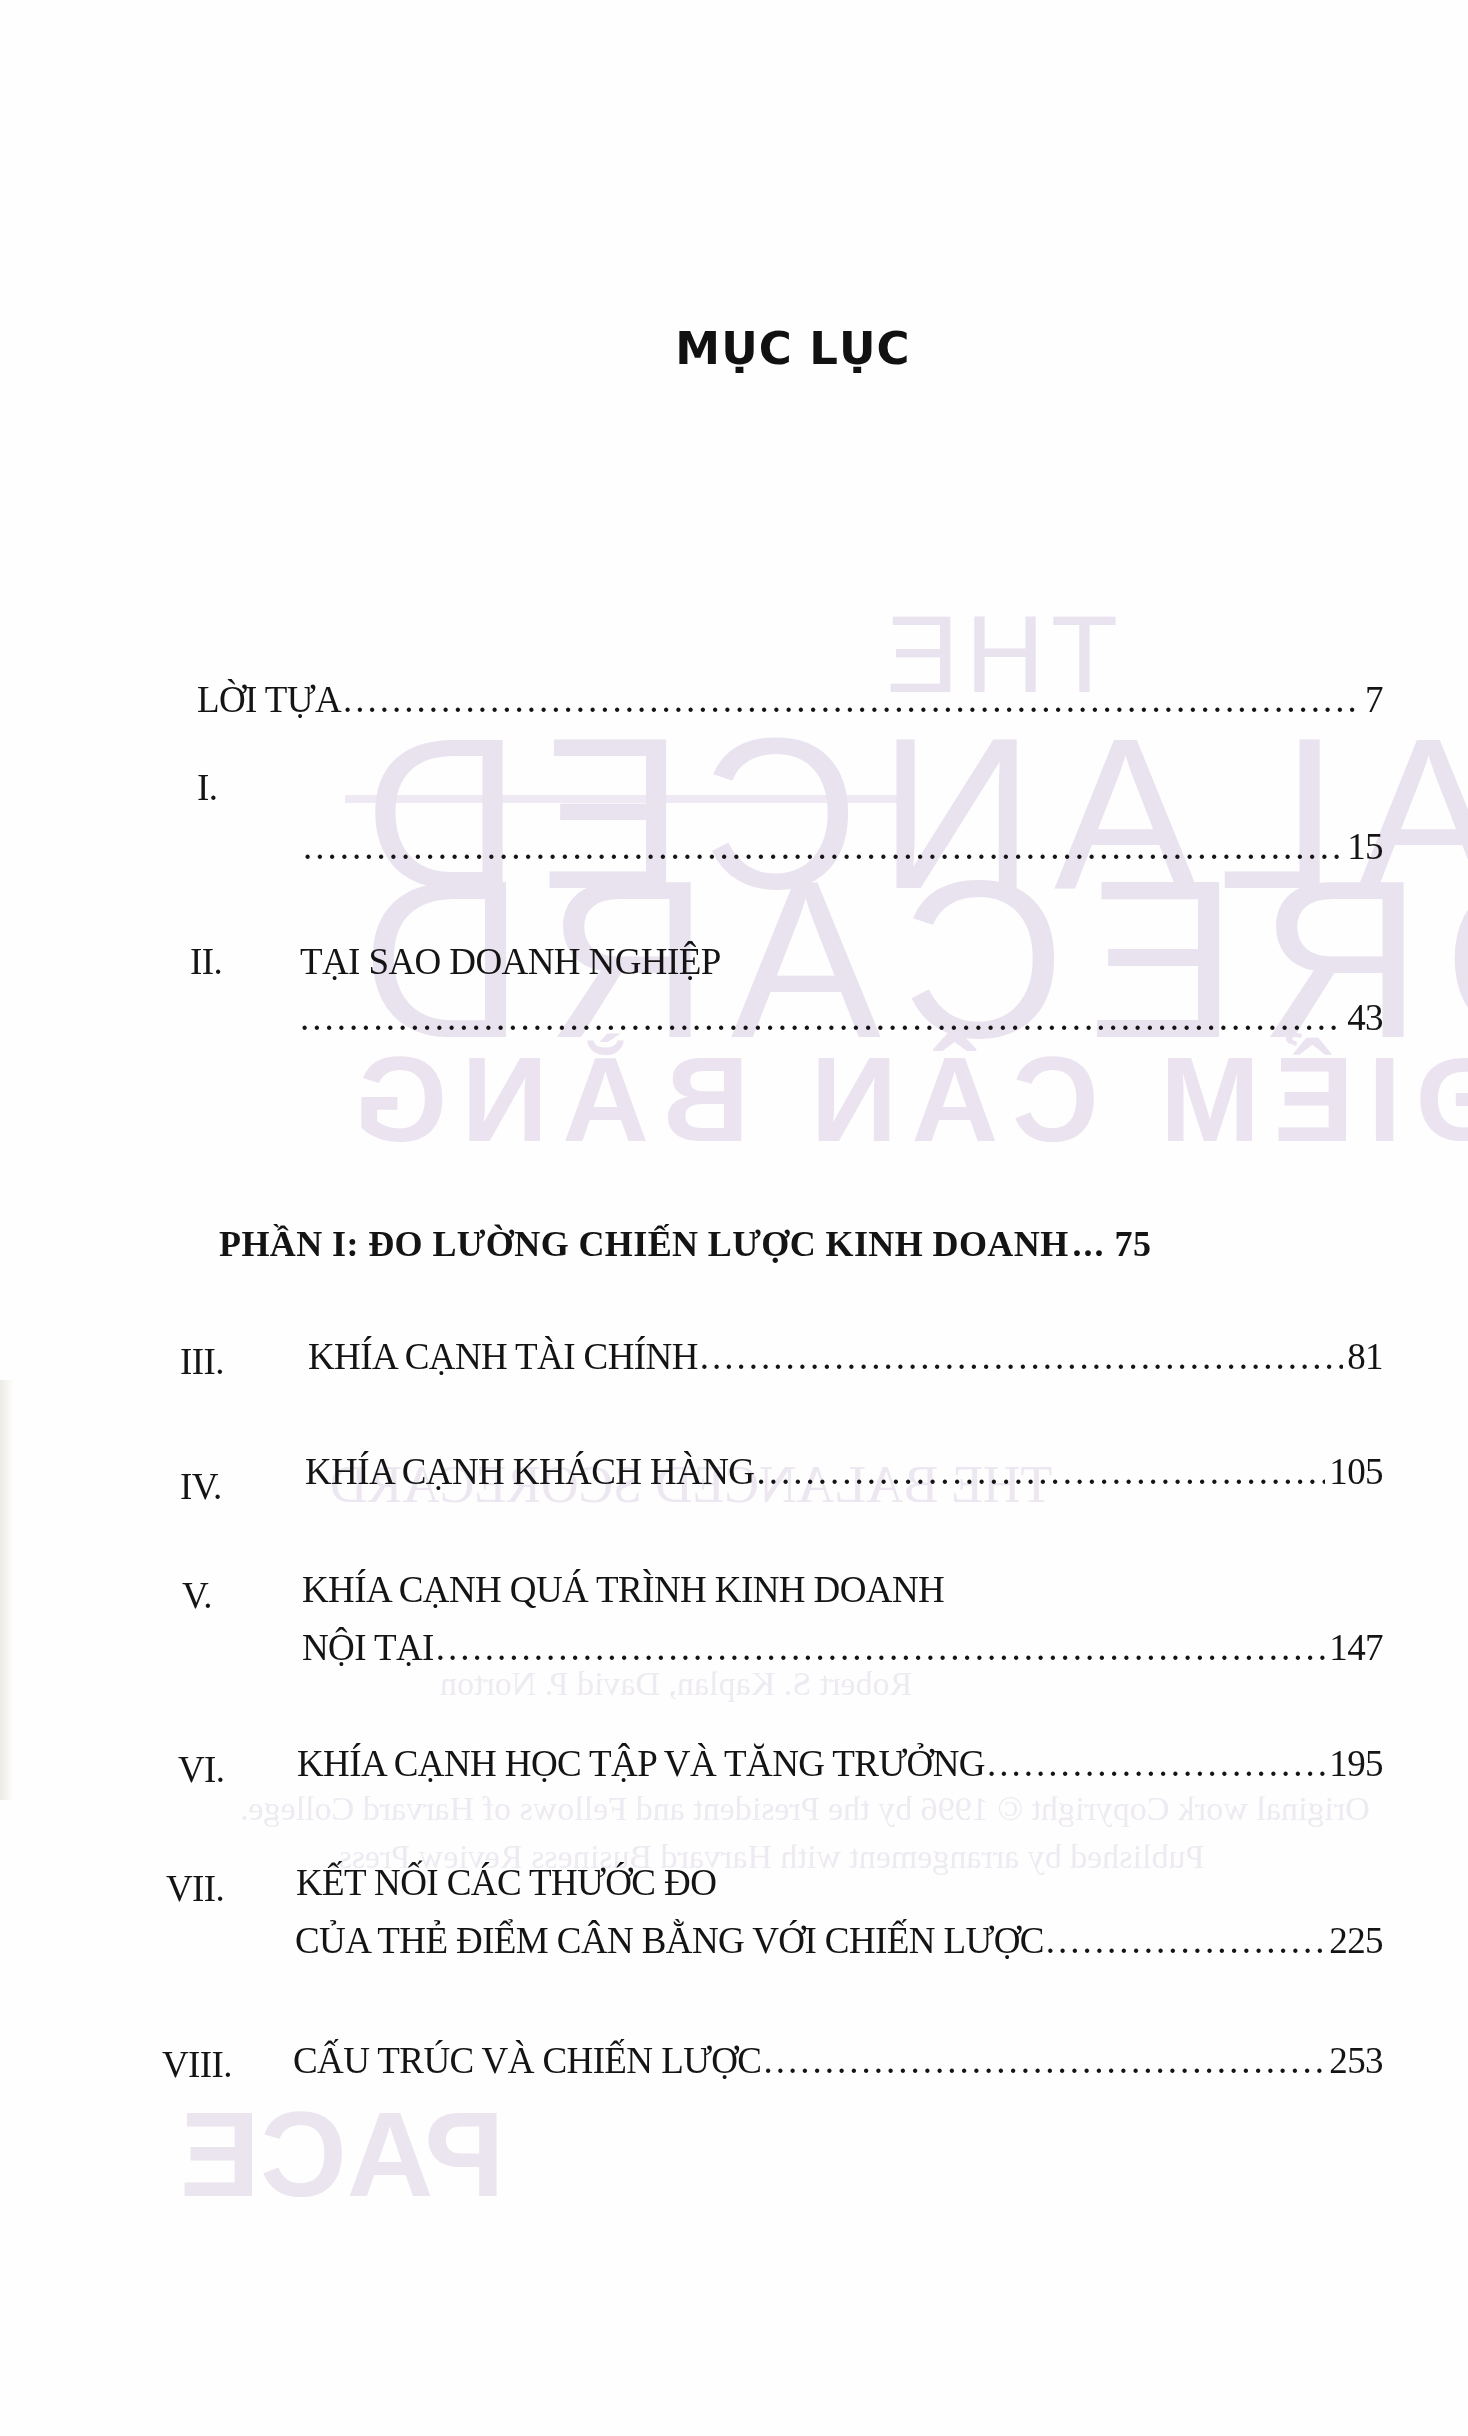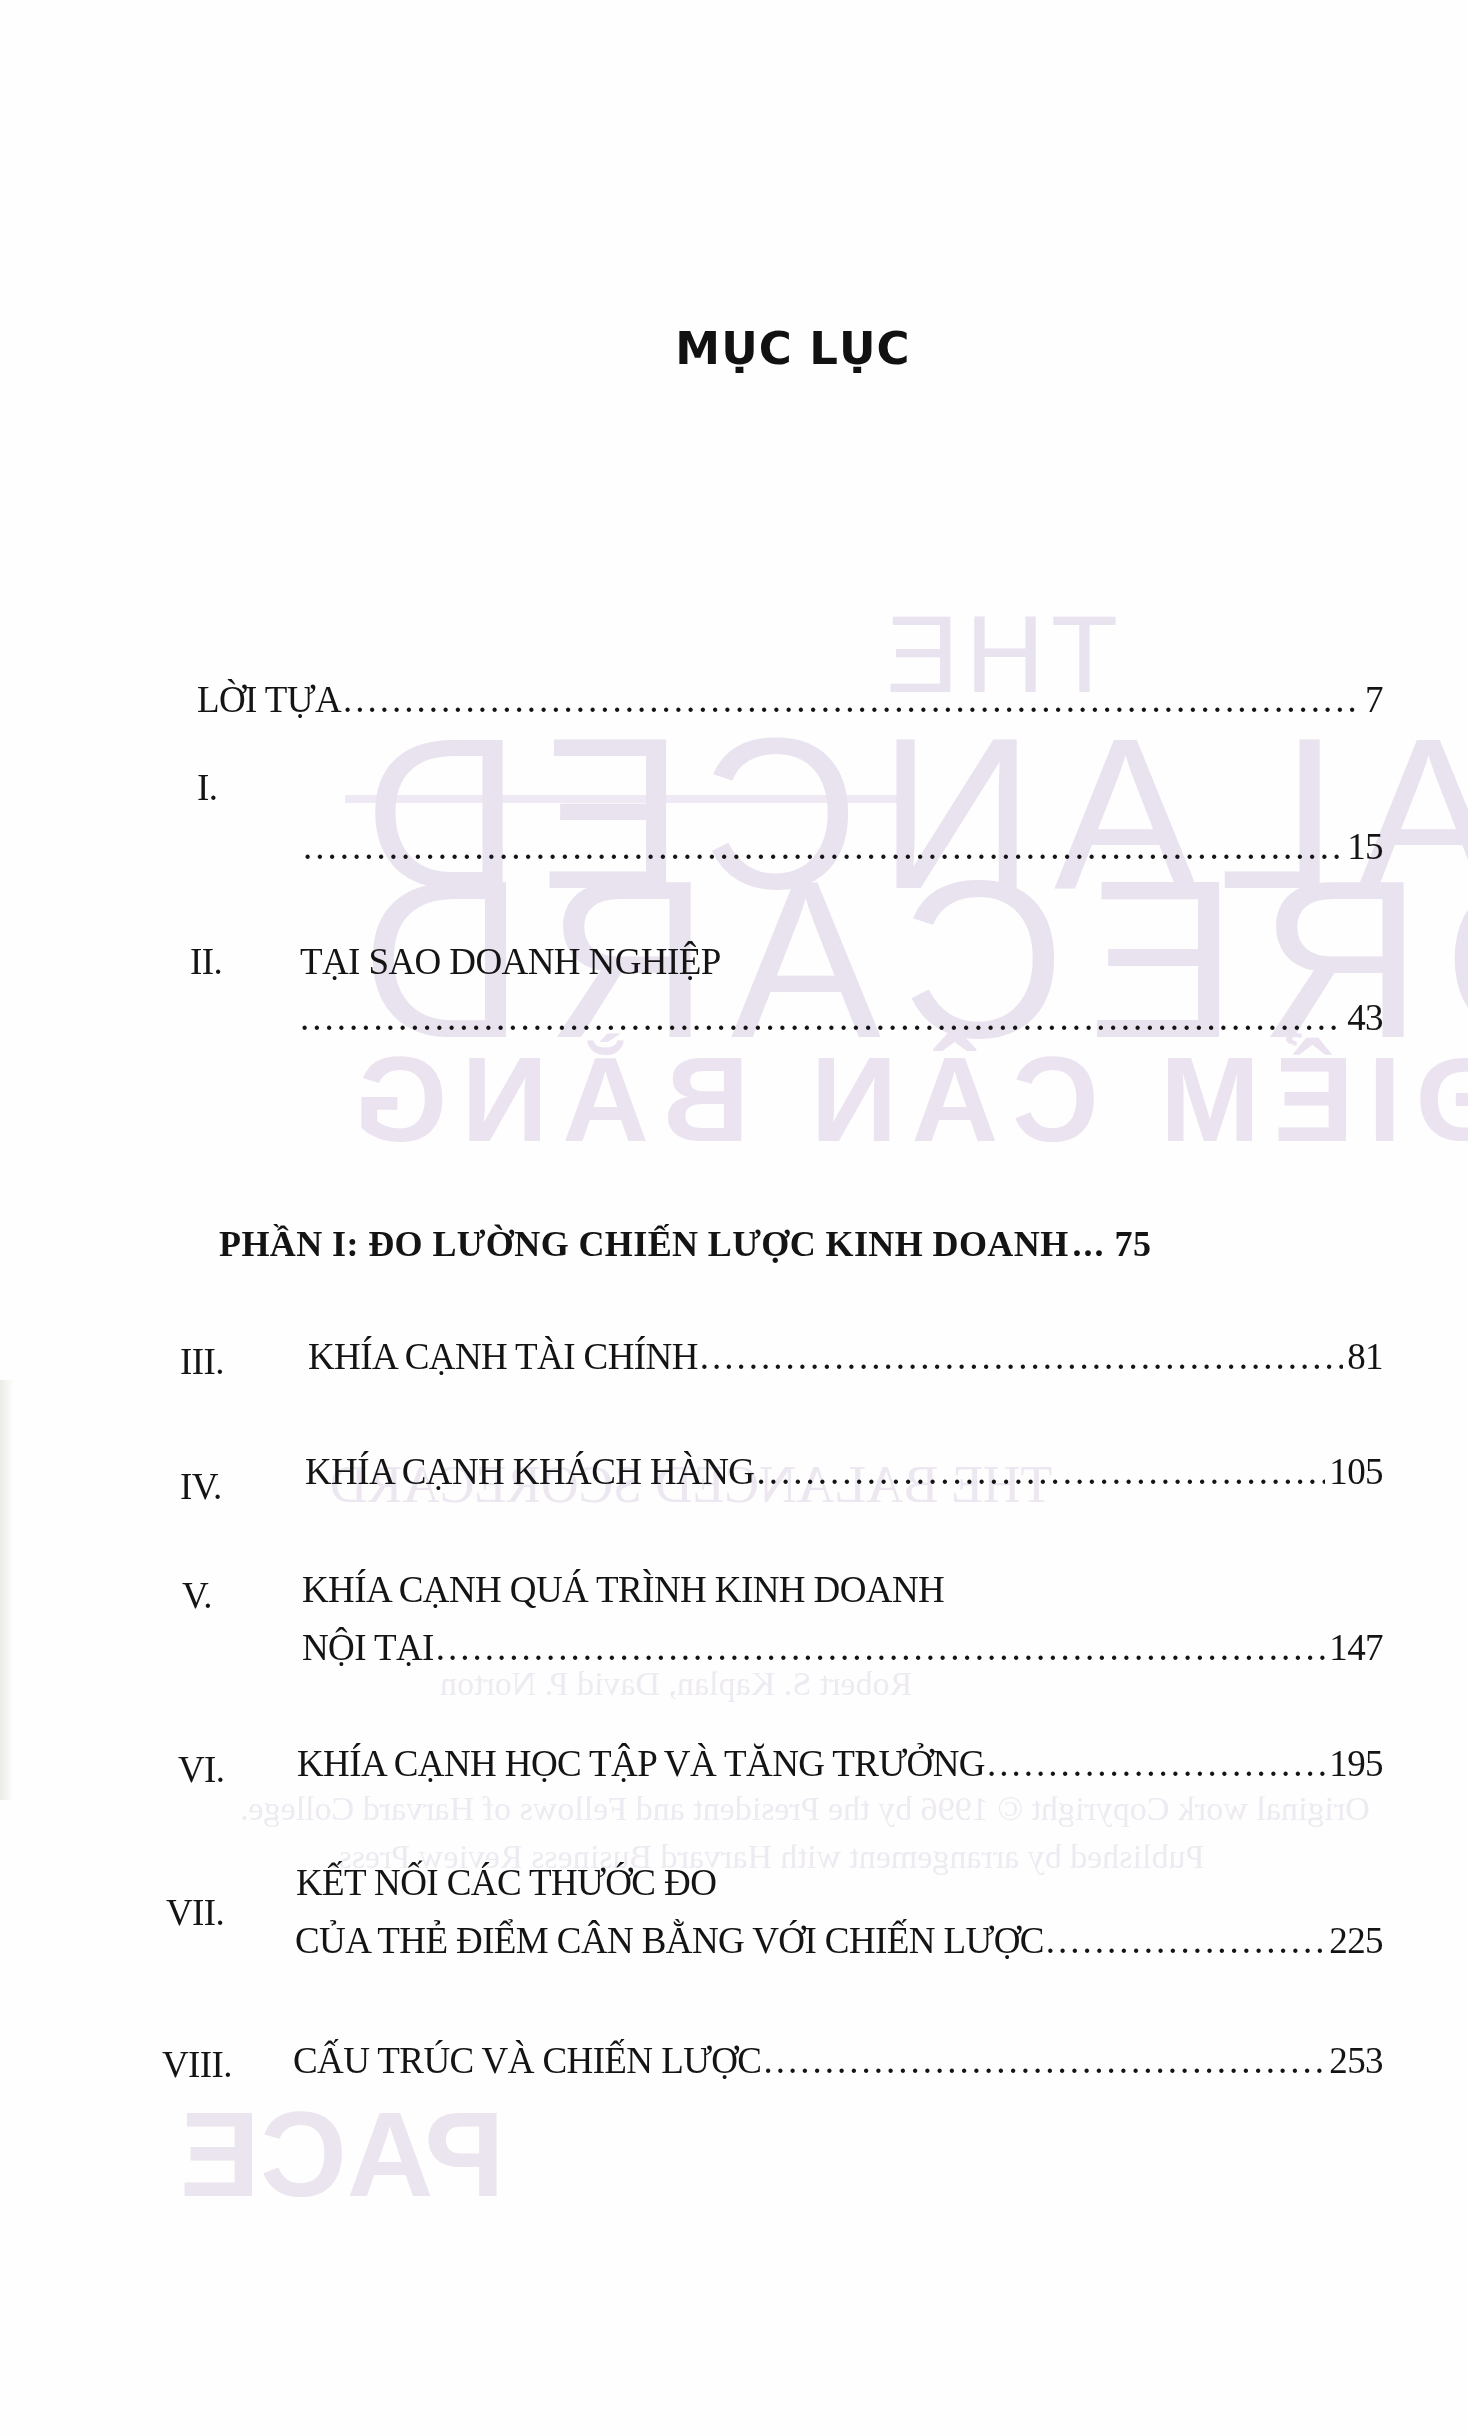--- a/index.html
+++ b/index.html
@@ -144,21 +144,21 @@
 <div class="toc-line" style="top:1739px;">
   <span class="num" style="left:178px; top:6px;">VI.</span>
   <div class="row" style="left:297px; width:1086px;">
     <span class="text">KHÍA CẠNH HỌC TẬP VÀ TĂNG TRƯỞNG</span>
     <span class="leader"></span>
     <span class="page">195</span>
   </div>
 </div>
 
 <div class="toc-line" style="top:1858px;">
-  <span class="num" style="left:166px; top:6px;margin-top:24px;">VII.</span>
+  <span class="num" style="left:166px; top:6px;">VII.</span>
   <div class="row" style="left:296px;">
     <span class="text">KẾT NỐI CÁC THƯỚC ĐO</span>
   </div>
 </div>
 <div class="toc-line" style="top:1916px;">
   <div class="row" style="left:295px; width:1088px;">
     <span class="text">CỦA THẺ ĐIỂM CÂN BẰNG VỚI CHIẾN LƯỢC</span>
     <span class="leader"></span>
     <span class="page">225</span>
   </div>

